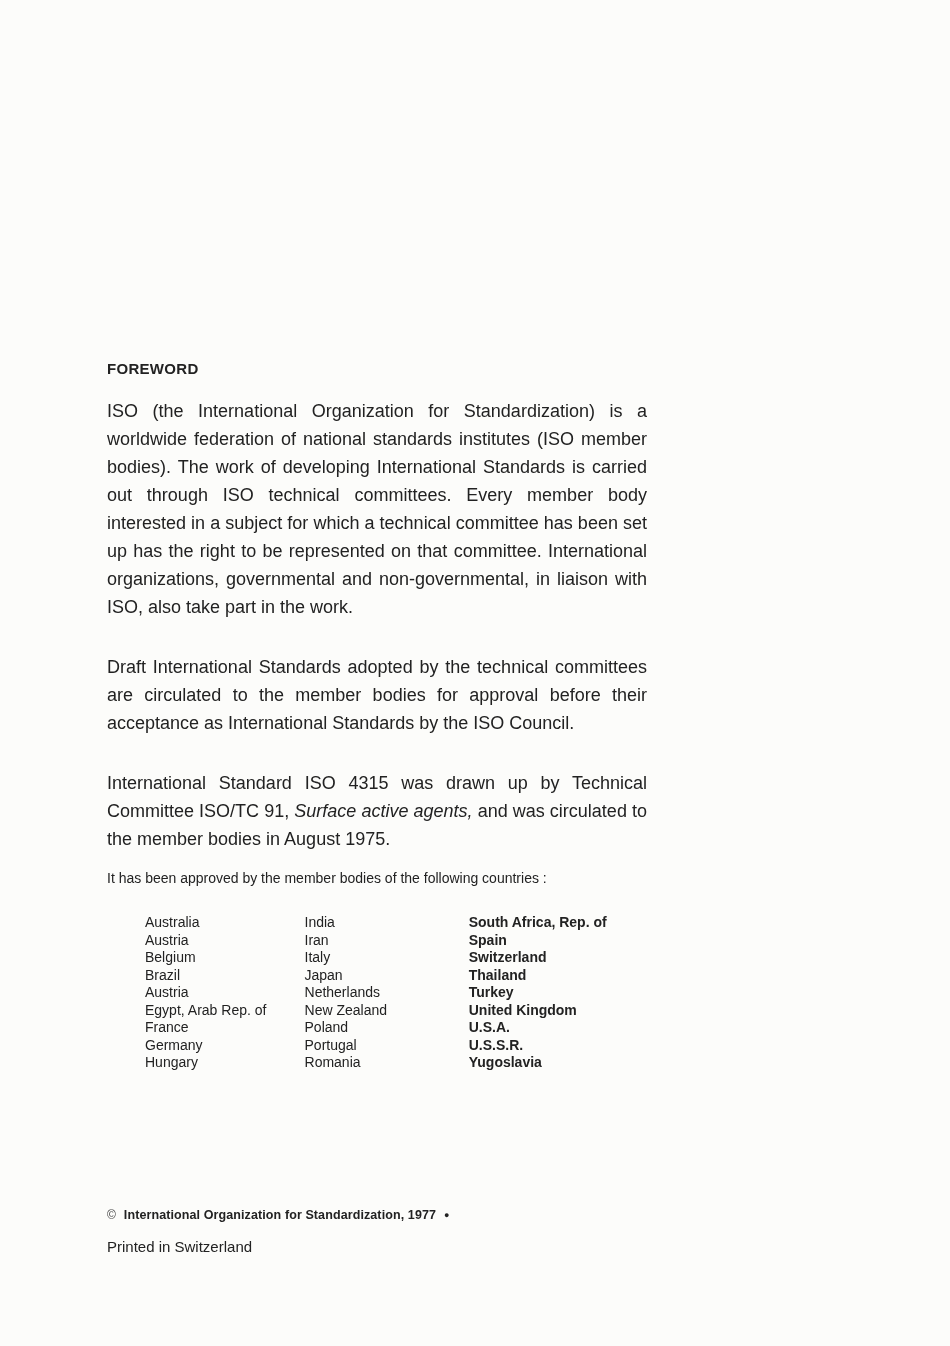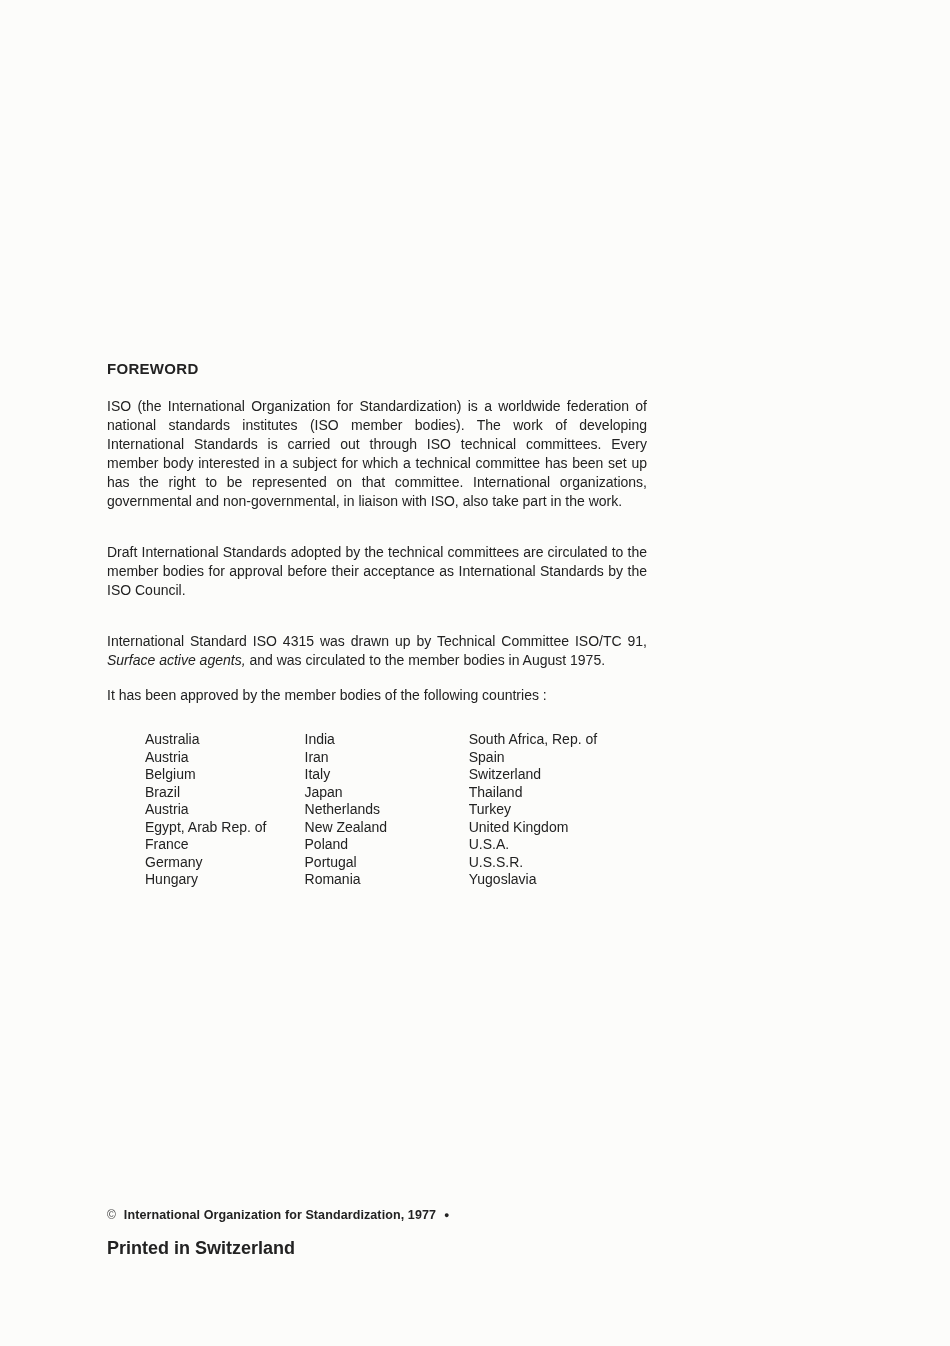--- a/index.html
+++ b/index.html
@@ -27,22 +27,22 @@
     left: 107px;
     width: 540px;
   }
   .heading {
     font-size: 15px;
     font-weight: bold;
     letter-spacing: 0.3px;
     margin-bottom: 20px;
   }
   .para {
-    font-size: 14px;
-    line-height: 19px;
+    font-size: 18px;
+    line-height: 28px;
     text-align: justify;
     margin-bottom: 16px;
     color: var(--ink, #222222);
   }
   .para.gap-lg { margin-top: 32px; }
   .para .italic { font-style: italic; }
   .intro-line {
     font-size: 14px;
     line-height: 19px;
     margin-top: 8px;
@@ -54,21 +54,21 @@
     margin-top: 16px;
     margin-bottom: 28px;
     justify-content: center;
   }
   .country-col {
     font-size: 14px;
     line-height: 17.5px;
   }
   .country-col-1 { width: 170px; }
   .country-col-2 { width: 175px; }
-  .country-col-3 { width: 190px; }
+  .country-col-3 { width: 190px; font-weight: bold; }
   .closing {
     font-size: 14px;
     line-height: 19px;
   }
   .footer {
     position: absolute;
     left: 107px;
     top: 1208px;
     font-size: 12.5px;
   }
@@ -84,23 +84,22 @@
   }
   .copyright-text {
     font-weight: bold;
     letter-spacing: 0.1px;
   }
   .bullet-mark {
     font-size: 9px;
     line-height: 1;
   }
   .printed-line {
-    font-size: 18px;
+    font-size: 15px;
     color: var(--ink, #222222);
-    font-weight: bold;
   }
 </style>
 </head>
 <body>
 
 <div class="page">
 
   <div class="content">
 
     <div class="heading">FOREWORD</div>

